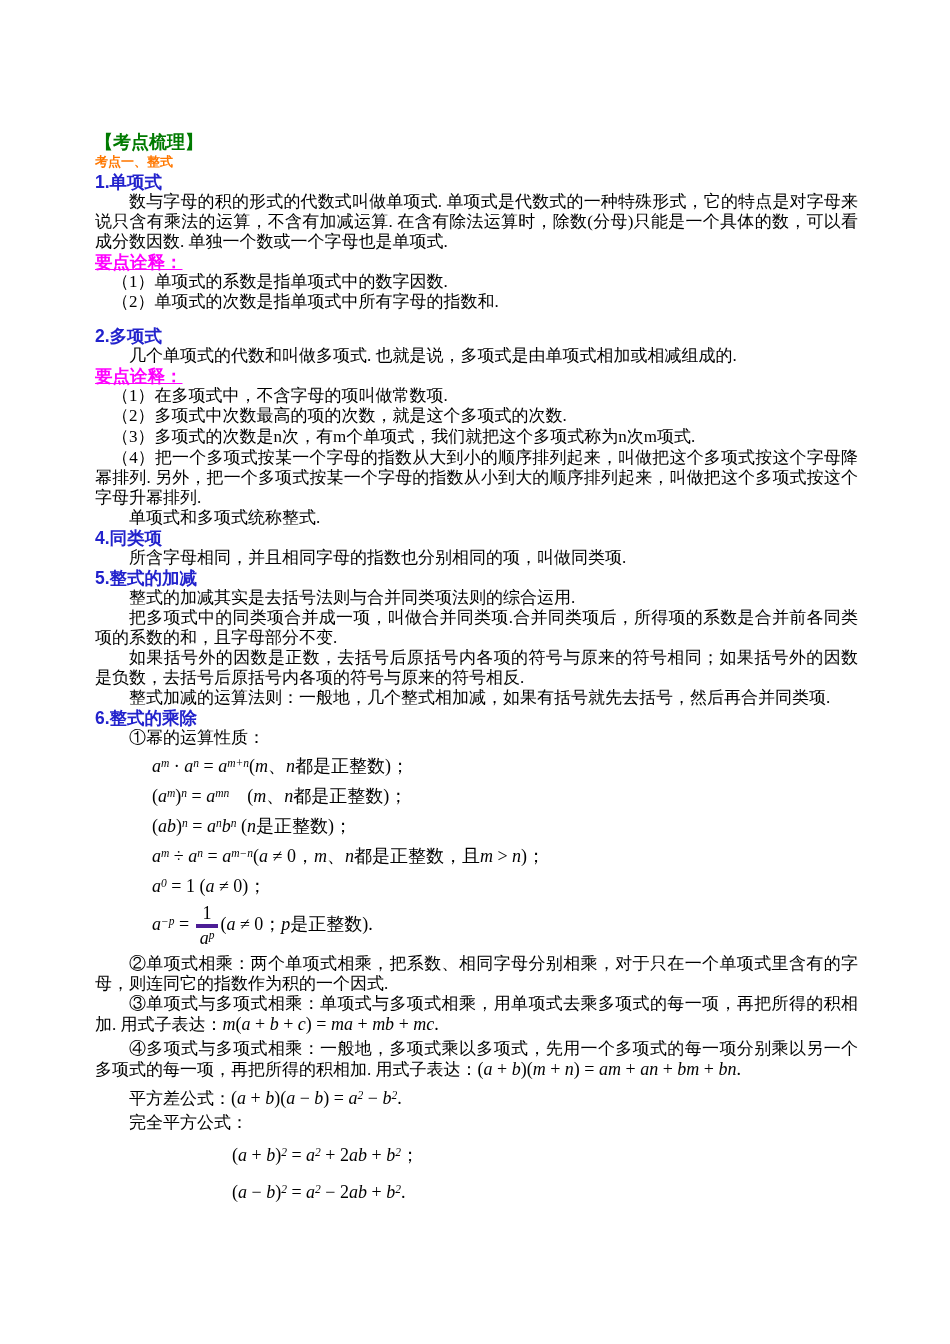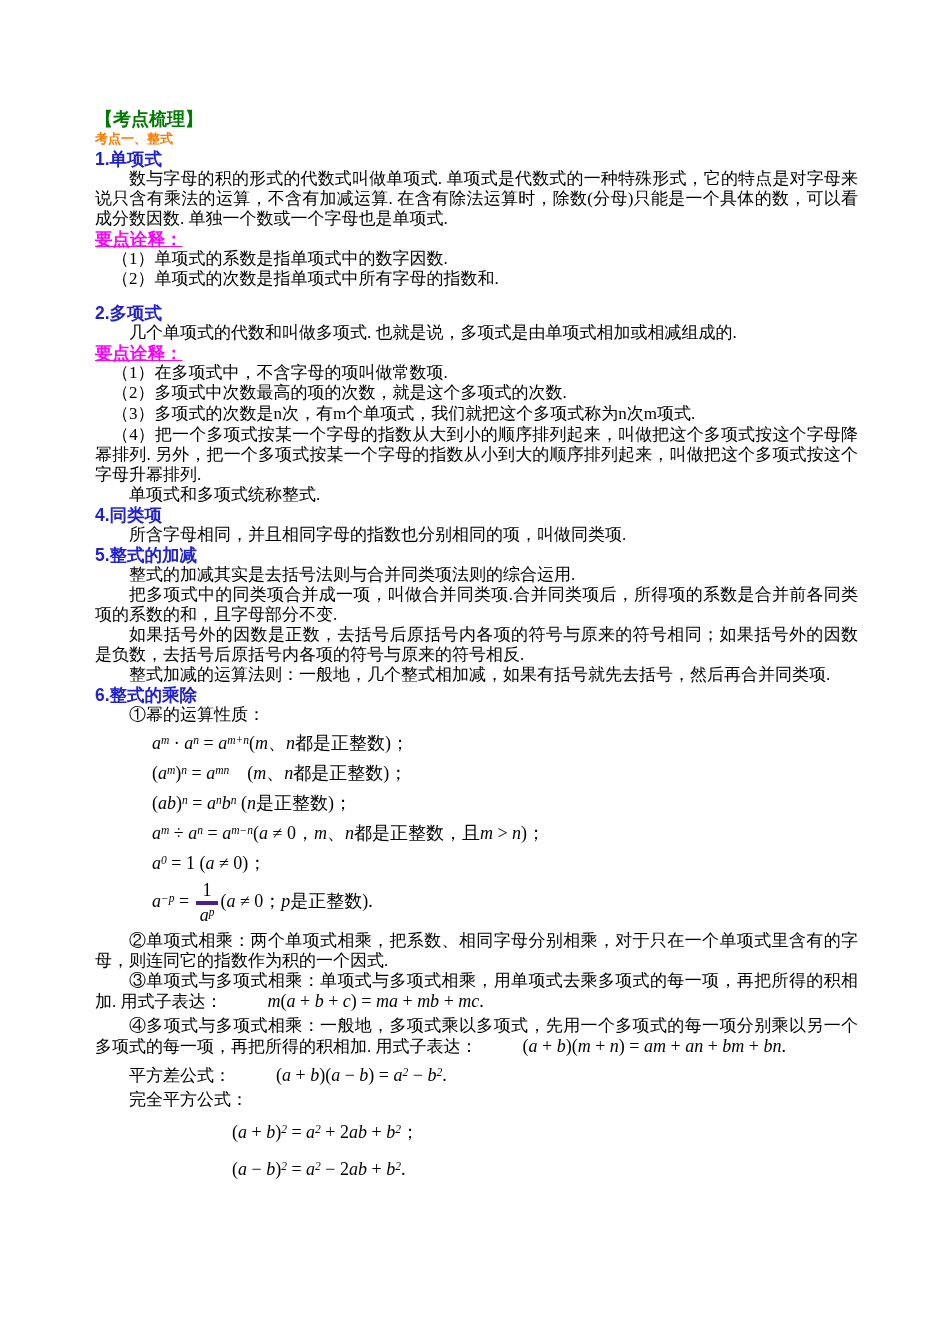--- a/index.html
+++ b/index.html
@@ -13,32 +13,32 @@
   *{box-sizing:border-box;}
   html,body{margin:0;padding:0;}
   body{
     width:950px;height:1344px;
     background:var(--page-bg);
     font-family:"Liberation Serif","DejaVu Serif",serif;
     color:var(--body-text);
   }
   .page{position:relative;width:950px;height:1344px;overflow:hidden;background:var(--page-bg);}
   .content{
-    position:absolute;left:95px;top:109px;width:763px;
+    position:absolute;left:95px;top:132px;width:763px;
     font-size:17px;line-height:20px;text-align:justify;
   }
   .h-green{color:var(--outline-green);font-weight:bold;font-size:18px;line-height:20px;font-family:"Liberation Sans","DejaVu Sans",sans-serif;}
   .h-orange{color:var(--topic-orange);font-weight:bold;font-size:13px;line-height:20px;font-family:"Liberation Sans","DejaVu Sans",sans-serif;}
   .h-blue{color:var(--section-blue);font-weight:bold;font-size:17.5px;line-height:20px;font-family:"Liberation Sans","DejaVu Sans",sans-serif;}
   .note{color:var(--note-magenta);font-weight:bold;font-size:17.5px;line-height:20px;font-family:"Liberation Sans","DejaVu Sans",sans-serif;text-decoration:underline;}
   p{margin:0;}
   .p{text-indent:2em;}
   .item{text-indent:1em;}
   .item.tight{margin-top:1px;}
-  .fml{font-size:18px;margin-left:45px;}
+  .fml{font-size:18px;}
   .fml .var{font-style:italic;font-family:"Liberation Serif","DejaVu Serif",serif;}
   .fml .rm{font-style:normal;font-family:"Liberation Serif","DejaVu Serif",serif;}
   .fml sup{font-size:64%;line-height:0;position:relative;top:-0.45em;vertical-align:baseline;}
   .pow-formula{margin:6px 0 0 57px;line-height:24px;}
   .frac{display:inline-block;vertical-align:middle;text-align:center;line-height:1.05;margin:0 2px;}
   .frac .num{display:block;padding:0 4px 1px 4px;}
   .frac .den{display:block;border-top:4px solid #4c1d95;padding:1px 4px 0 4px;}
   .inline-f{white-space:nowrap;}
   .center-formula{margin:10px 0 0 137px;line-height:24px;}
   .center-formula.last{margin-top:13px;}

